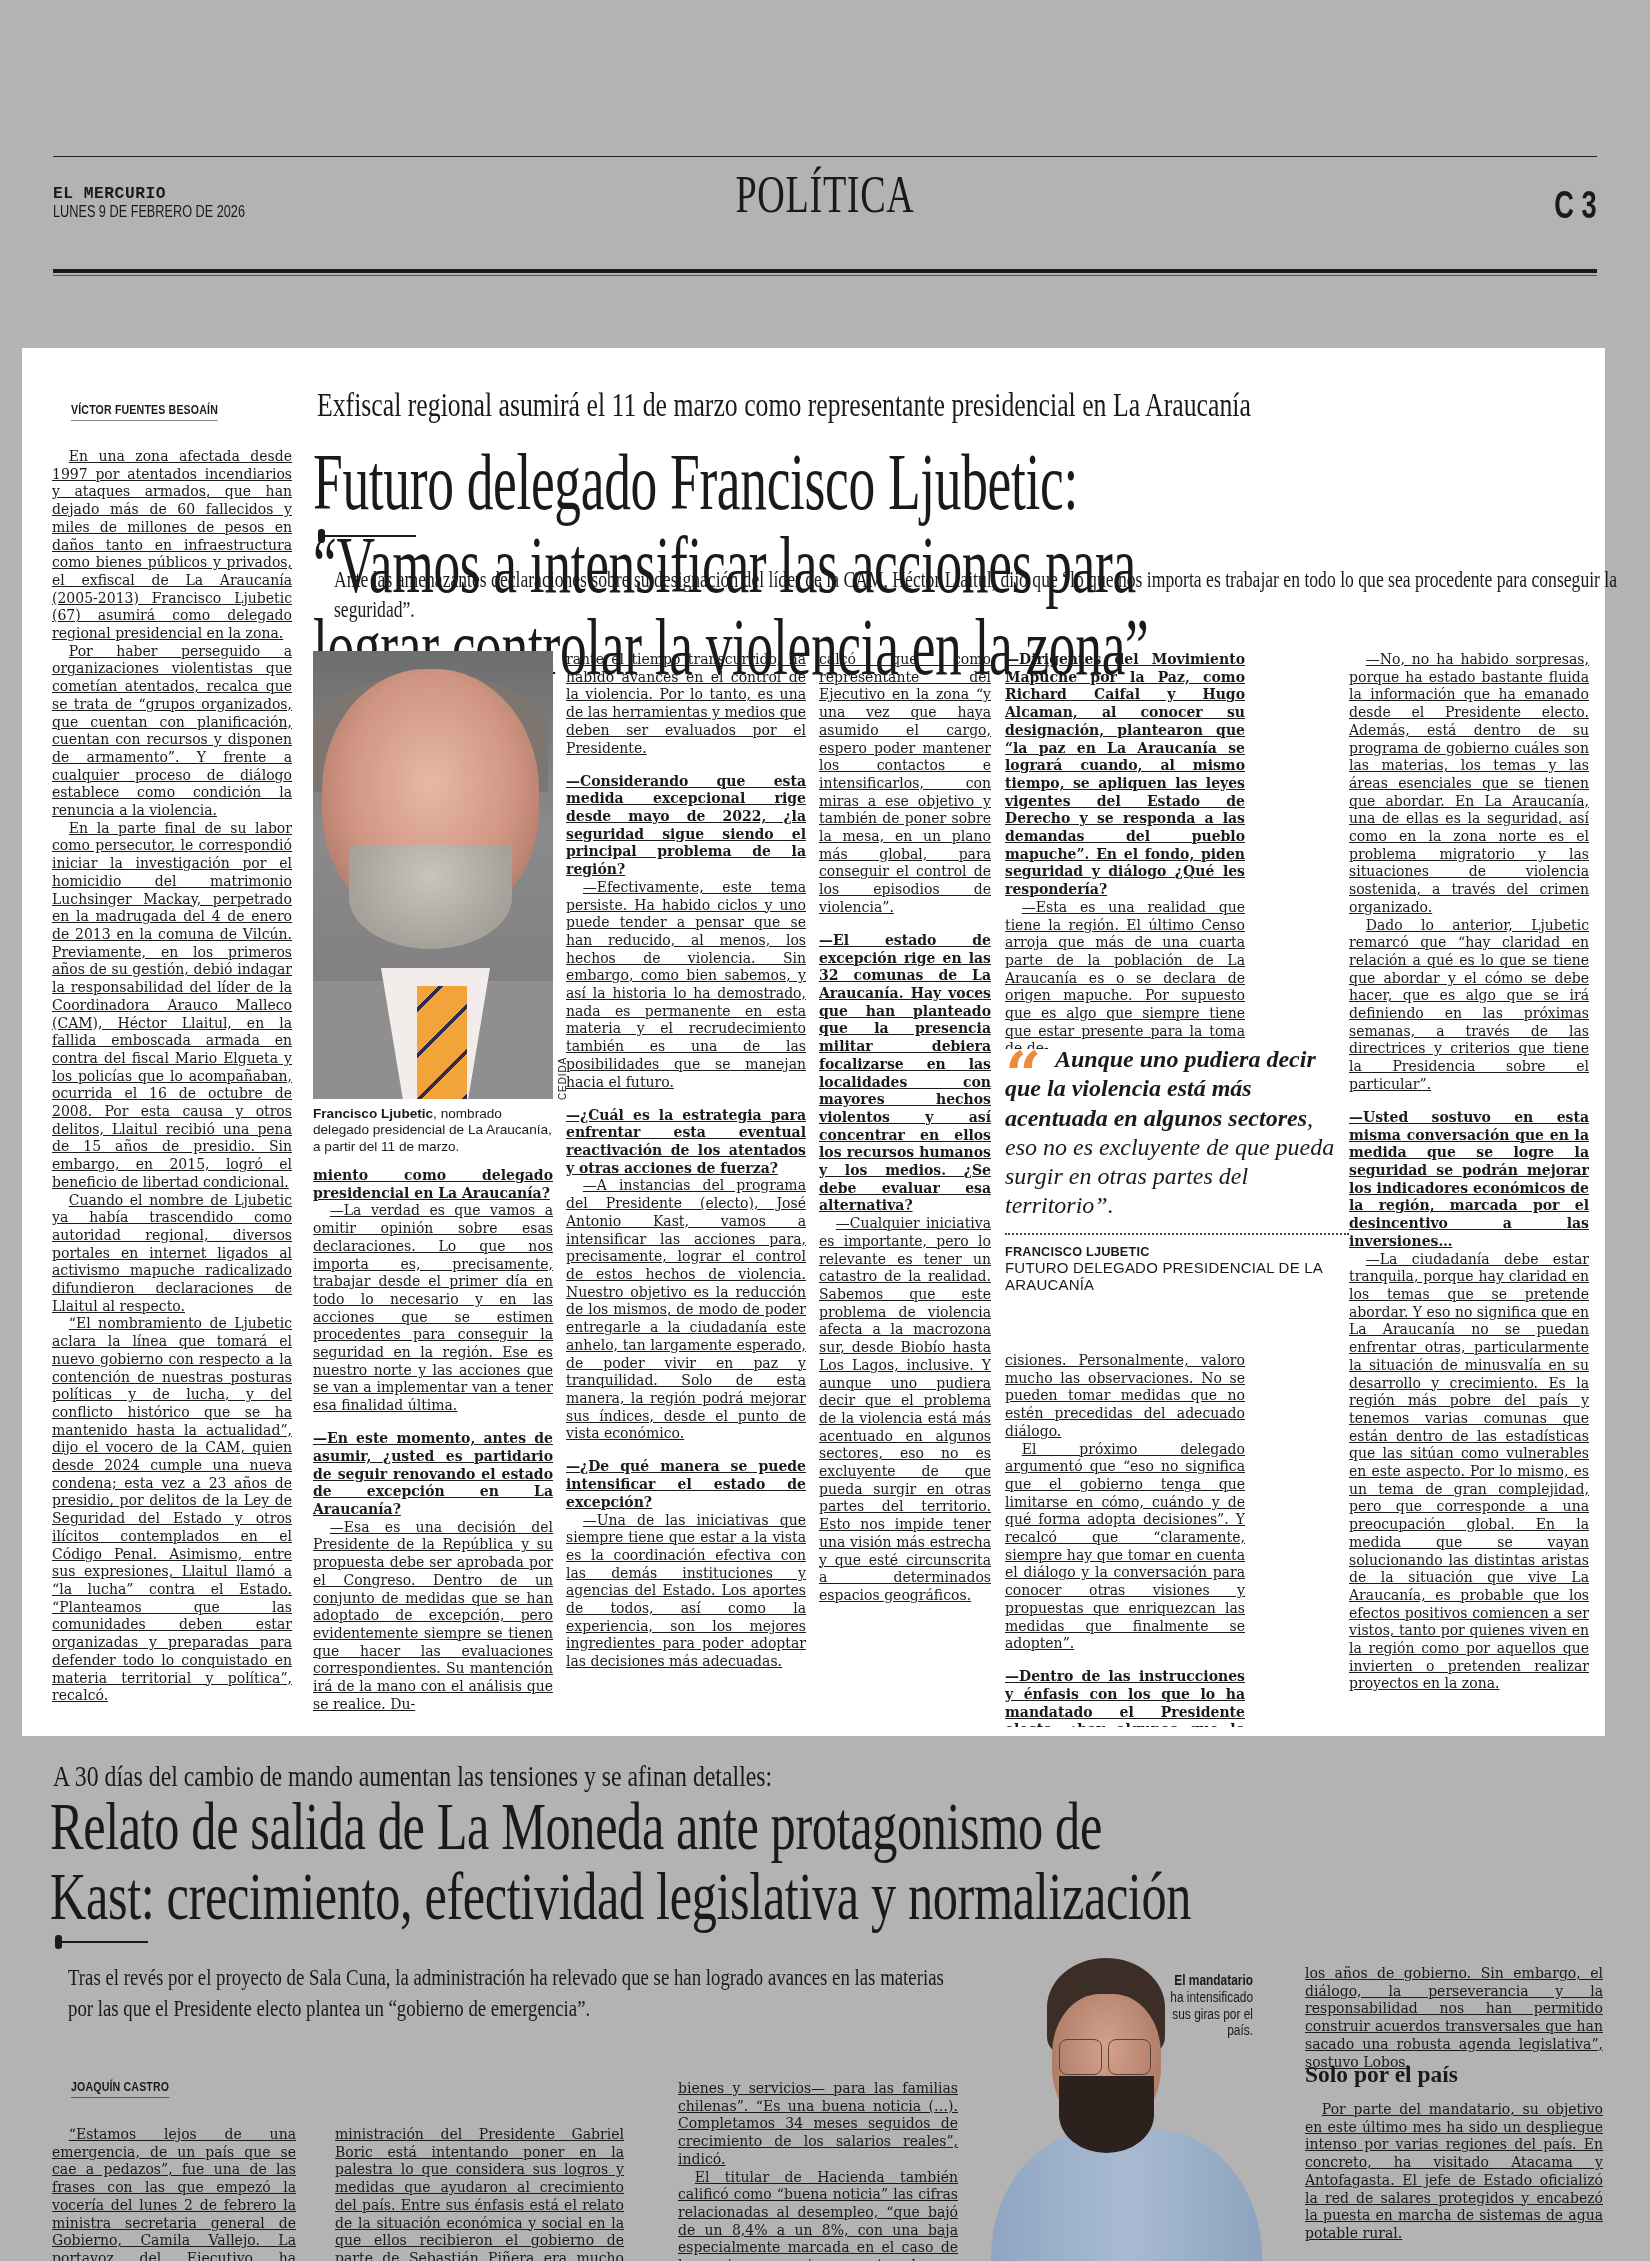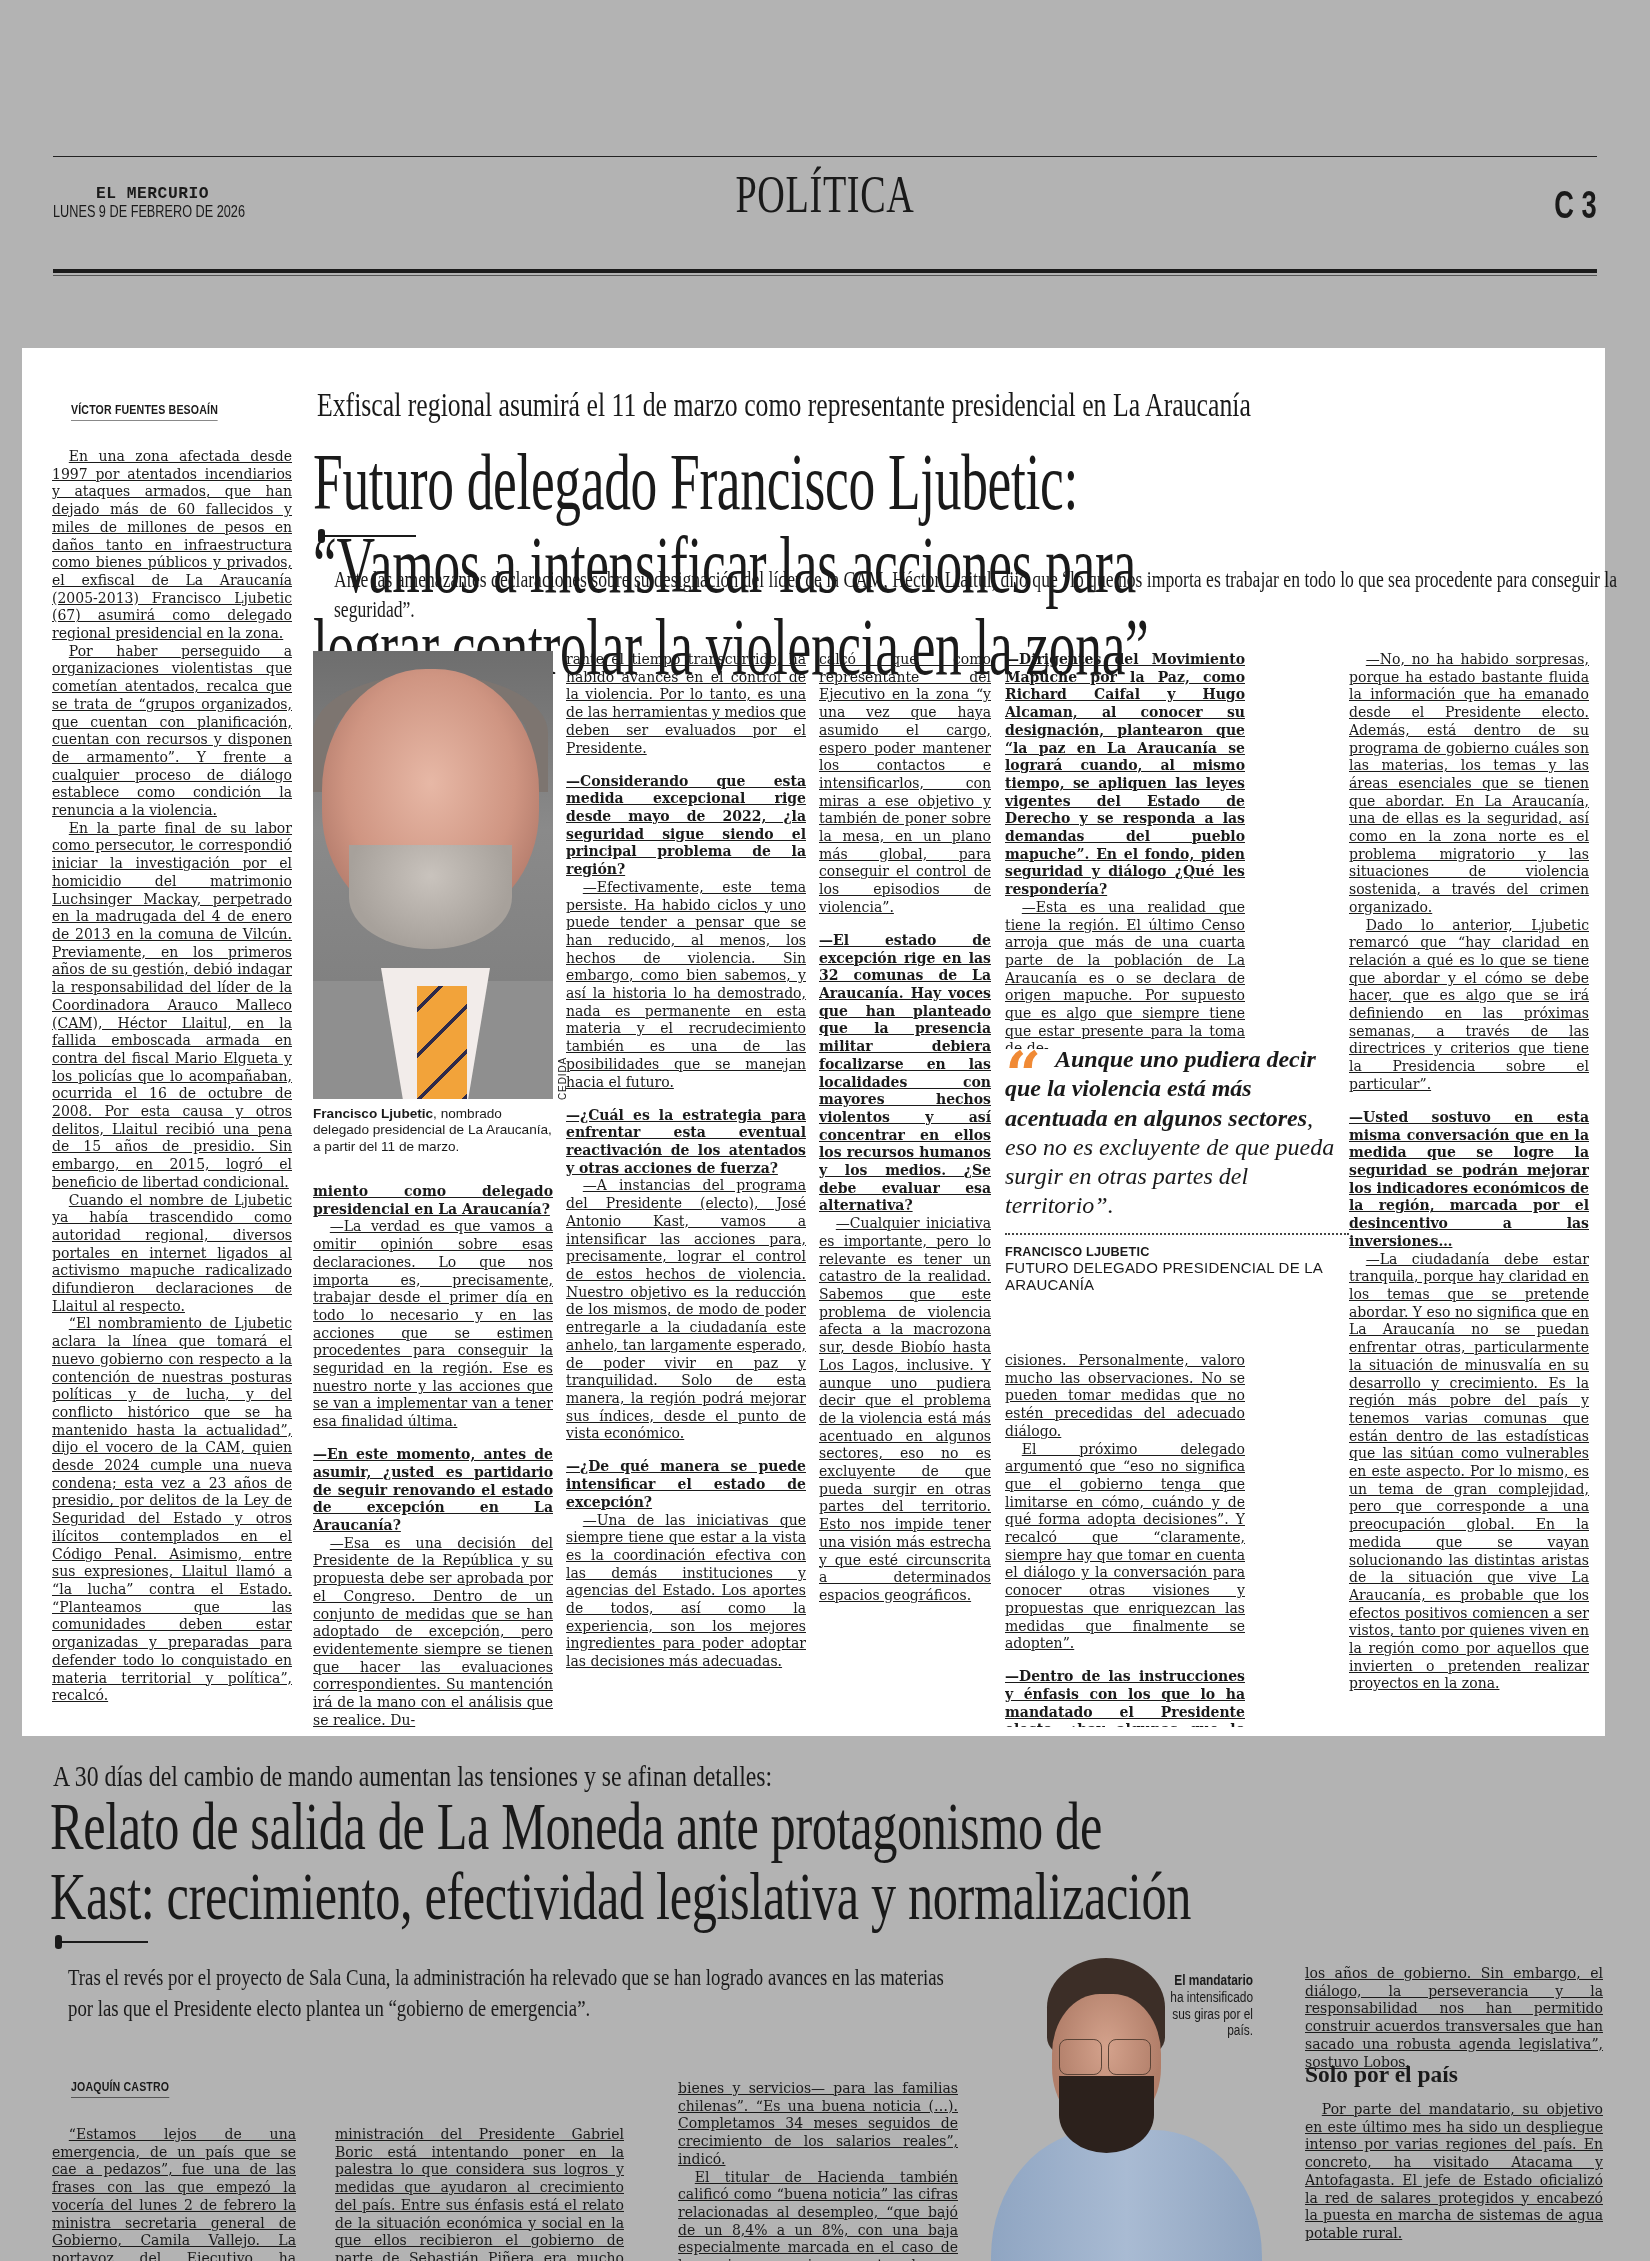--- a/index.html
+++ b/index.html
@@ -1,21 +1,21 @@
 <!DOCTYPE html>
 <html style="font-size:7.2px"><head>
 <meta charset="utf-8">
 <style>
   * { box-sizing: border-box; margin: 0; padding: 0; }
   html, body { width: 1651px; height: 3100px; background: #b3b3b3; overflow: hidden; }
   body { position: relative; font-family: "DejaVu Serif", "Liberation Serif", serif; color: #1a1a1a; }
 
   .serif { font-family: "Liberation Serif", "DejaVu Serif", serif; }
   .sans  { font-family: "Liberation Sans", "DejaVu Sans", sans-serif; }
-  .mono  { font-family: "Liberation Mono", "DejaVu Sans Mono", monospace; margin-left: 43px; }
+  .mono  { font-family: "Liberation Mono", "DejaVu Sans Mono", monospace; }
 
   
   .masthead { position: absolute; left: 53px; top: 156px; width: 1544px; height: 68px; }
   .masthead .rule-top { position: absolute; left: 0; top: 0; width: 100%; height: 1.4px; background: #222; }
   .masthead .brand { position: absolute; left: 0; top: 28px; font-weight: bold; font-size: 16.3px; letter-spacing: 0.5px; }
   .masthead .date { position: absolute; left: 0; top: 46px; font-size: 16.3px; transform: scaleX(0.78); transform-origin: left; }
   .masthead .section { position: absolute; left: 50%; top: 8.1px; transform: translateX(-50%) scaleX(0.72); font-size: 53px; letter-spacing: 0.9px; }
   .masthead .pageno { position: absolute; right: 0; top: 27px; font-size: 39px; font-weight: bold; transform: scaleX(0.7); transform-origin: right; }
   .rule-thick { position: absolute; left: 53px; top: 269px; width: 1544px; height: 3.6px; background: #1b1b1b; }
   .rule-thin  { position: absolute; left: 53px; top: 275px; width: 1544px; height: 1.4px; background: #555; }
@@ -119,21 +119,21 @@
   <div class="suit"></div>
   <div class="shirt"></div>
   <div class="tie"></div>
 </div>
 <div class="credit-v sans" style="left:557px; top:1100px;">CEDIDA</div>
 <div class="caption sans" style="left:313px; top:1106px; width:244px;">
   <b>Francisco Ljubetic</b><span>, nombrado delegado presidencial de La Araucanía, a partir del 11 de marzo.</span>
 </div>
 
 <div class="col" style="left:313px; top:1167px; width:240px; height:561px; overflow:hidden;">
-  <p class="q" style="margin-top:16px;">miento como delegado presidencial en La Araucanía?</p>
+  <p class="q" style="margin-top:0;">miento como delegado presidencial en La Araucanía?</p>
   <p>—La verdad es que vamos a omitir opinión sobre esas declaraciones. Lo que nos importa es, precisamente, trabajar desde el primer día en todo lo necesario y en las acciones que se estimen procedentes para conseguir la seguridad en la región. Ese es nuestro norte y las acciones que se van a implementar van a tener esa finalidad última.</p>
   <p class="q">—En este momento, antes de asumir, ¿usted es partidario de seguir renovando el estado de excepción en La Araucanía?</p>
   <p>—Esa es una decisión del Presidente de la República y su propuesta debe ser aprobada por el Congreso. Dentro de un conjunto de medidas que se han adoptado de excepción, pero evidentemente siempre se tienen que hacer las evaluaciones correspondientes. Su mantención irá de la mano con el análisis que se realice. Du-</p>
 </div>
 
 <div class="col" style="left:566px; top:651px; width:240px; height:1076px; overflow:hidden;">
   <p class="noind">rante el tiempo transcurrido, ha habido avances en el control de la violencia. Por lo tanto, es una de las herramientas y medios que deben ser evaluados por el Presidente.</p>
   <p class="q">—Considerando que esta medida excepcional rige desde mayo de 2022, ¿la seguridad sigue siendo el principal problema de la región?</p>
   <p>—Efectivamente, este tema persiste. Ha habido ciclos y uno puede tender a pensar que se han reducido, al menos, los hechos de violencia. Sin embargo, como bien sabemos, y así la historia lo ha demostrado, nada es permanente en esta materia y el recrudecimiento también es una de las posibilidades que se manejan hacia el futuro.</p>
   <p class="q">—¿Cuál es la estrategia para enfrentar esta eventual reactivación de los atentados y otras acciones de fuerza?</p>

